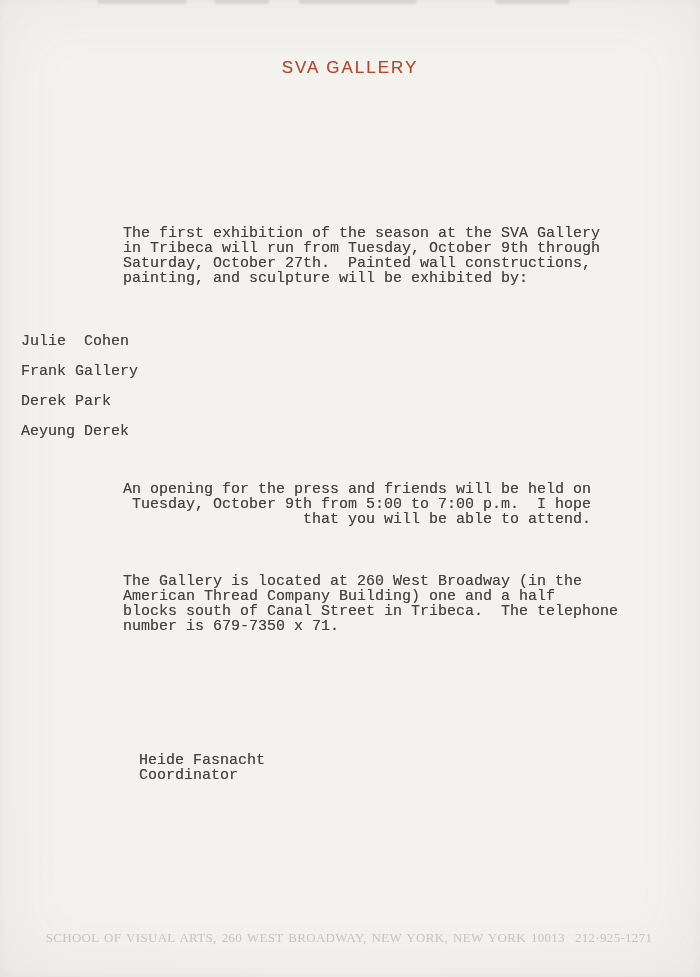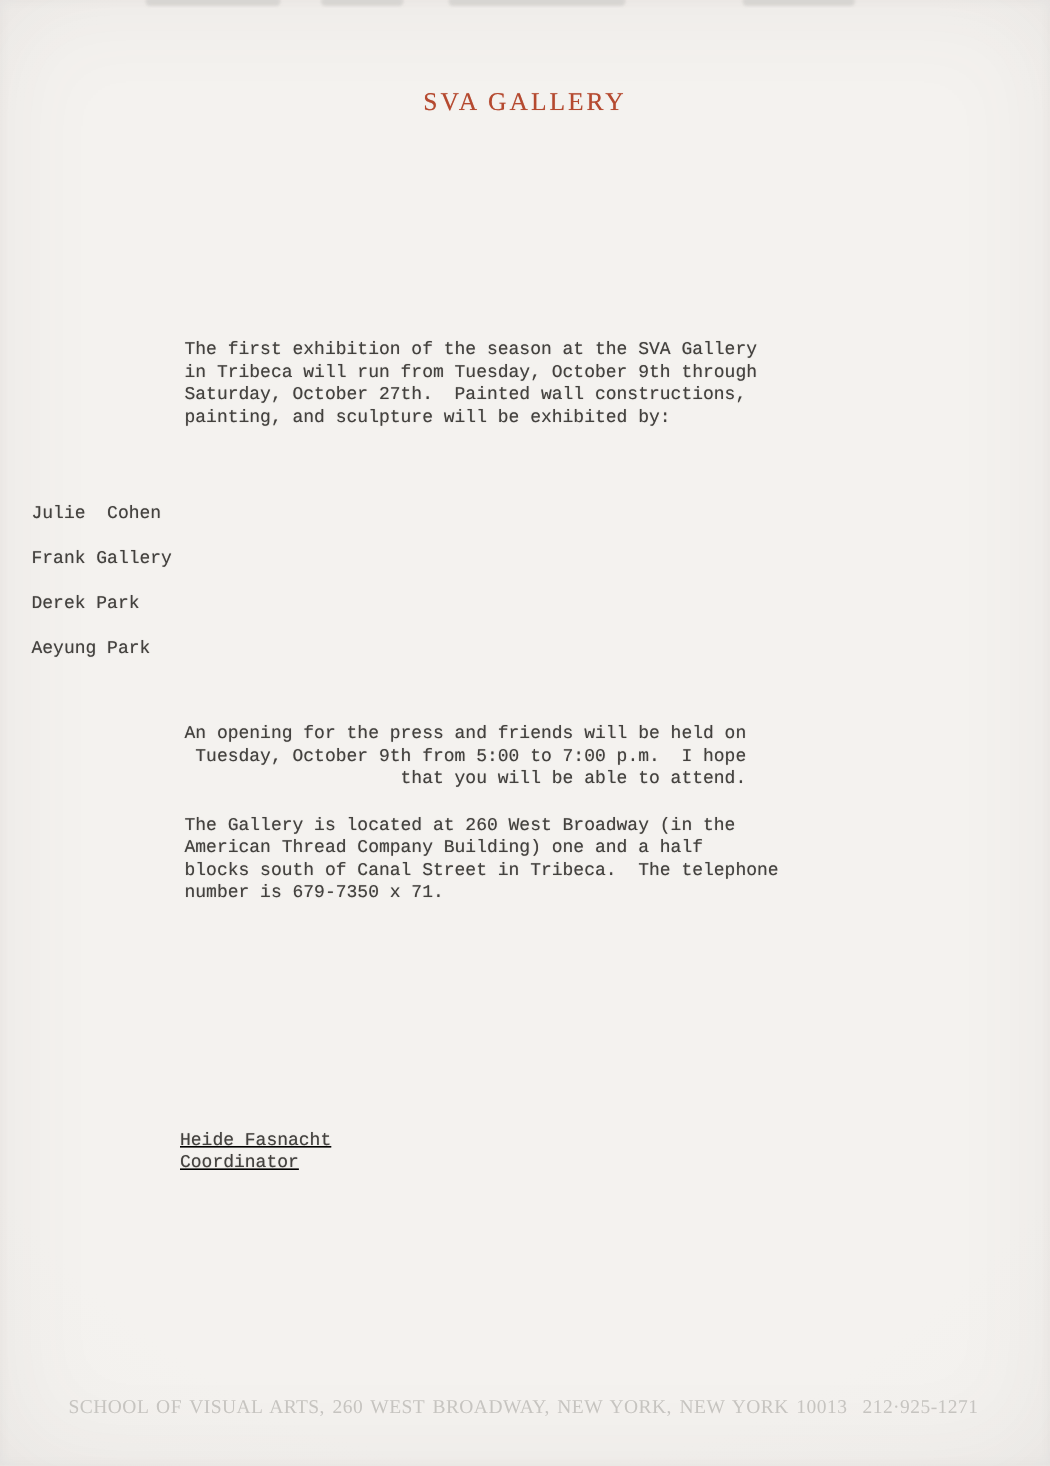--- a/index.html
+++ b/index.html
@@ -24,48 +24,47 @@
     top: -2px; height: 6px;
     background: #d4d2cf;
     border-radius: 3px;
     filter: blur(1.2px);
     opacity: 0.85;
   }
   .letterhead-title {
     position: absolute;
     top: 58px; left: 0; width: 700px;
     text-align: center;
-    font-family: Liberation Serif, serif;
+    font-family: Liberation Sans, sans-serif;
     font-size: 17px; line-height: 20px;
     letter-spacing: 2px;
     color: #b5492f;
     text-shadow: 0 0 0.5px rgba(181, 73, 47, 0.55);
   }
   .typewriter {
     font-family: "Liberation Mono", "DejaVu Sans Mono", monospace;
-    font-size: 12px;
+    font-size: 15px;
     color: #43413e;
     text-shadow: 0 0 0.6px rgba(67, 65, 62, 0.55);
     white-space: pre;
   }
   .para { position: absolute; line-height: 15px; }
   .para-intro    { top: 226px; left: 123px; }
   .para-opening  { top: 482px; left: 123px; text-align: right; }
-  .para-location { top: 543px; left: 123px; }
+  .para-location { top: 574px; left: 123px; }
   .artist-list {
     position: absolute;
     top: 327px; left: 21px; width: 600px;
     text-align: left;
   }
   .artist-line { line-height: 30px; }
   .signature-block {
     position: absolute;
-    top: 753px; left: 120px;
+    top: 753px; left: 139px;
     line-height: 15px;
-    text-decoration: underline;
   }
   .letterhead-footer {
     position: absolute;
     top: 930px; left: 0; width: 698px;
     text-align: center;
     font-family: "Liberation Serif", serif;
     font-size: 13px; line-height: 16px;
     letter-spacing: 0.3px;
     word-spacing: 1.5px;
     color: #c6c4c0;
@@ -86,21 +85,21 @@
 
   <div class="typewriter para para-intro">The first exhibition of the season at the SVA Gallery
 in Tribeca will run from Tuesday, October 9th through
 Saturday, October 27th.  Painted wall constructions,
 painting, and sculpture will be exhibited by:</div>
 
   <div class="artist-list">
     <div class="typewriter artist-line">Julie  Cohen</div>
     <div class="typewriter artist-line">Frank Gallery</div>
     <div class="typewriter artist-line">Derek Park</div>
-    <div class="typewriter artist-line">Aeyung Park</div>
+    <div class="typewriter artist-line">Aeyung Derek</div>
   </div>
 
   <div class="typewriter para para-opening">An opening for the press and friends will be held on
 Tuesday, October 9th from 5:00 to 7:00 p.m.  I hope
 that you will be able to attend.</div>
 
   <div class="typewriter para para-location">The Gallery is located at 260 West Broadway (in the
 American Thread Company Building) one and a half
 blocks south of Canal Street in Tribeca.  The telephone
 number is 679-7350 x 71.</div>

